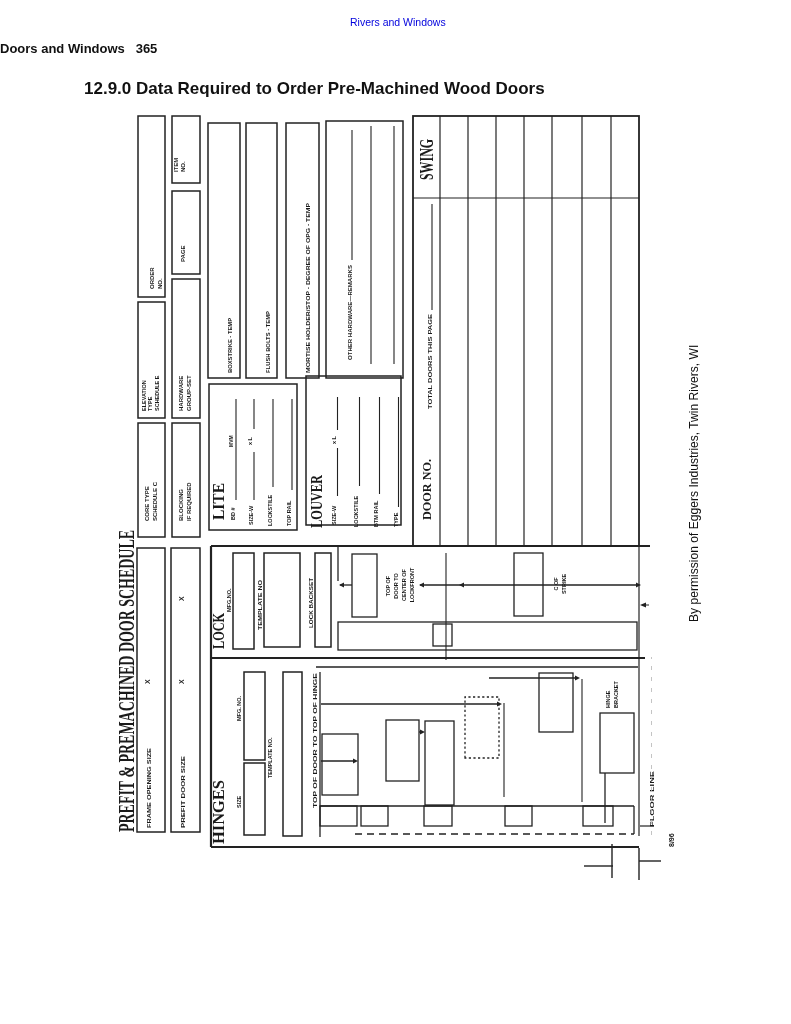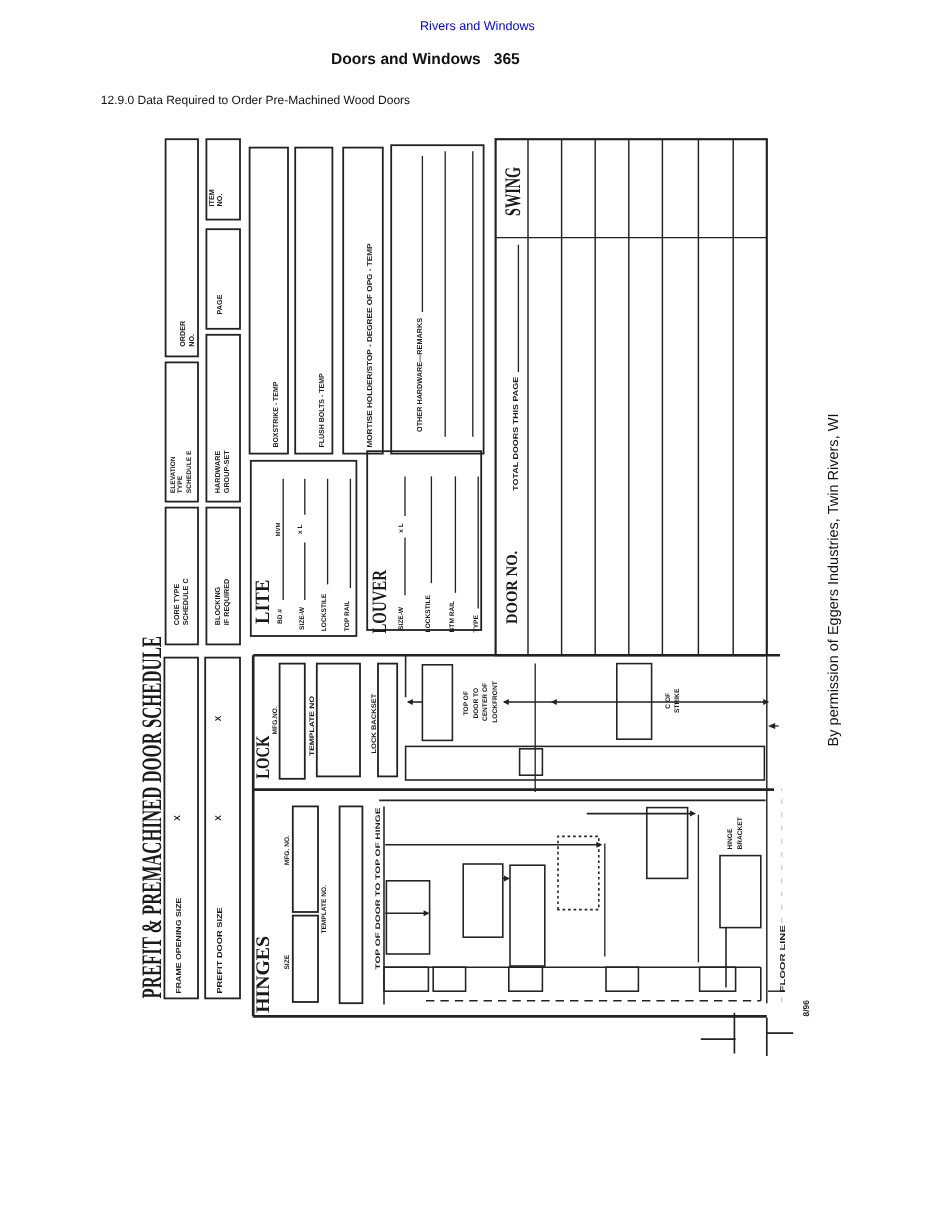--- a/index.html
+++ b/index.html
@@ -7,23 +7,23 @@
        font-family:"Liberation Sans",sans-serif;color:#111;}
   .abs{position:absolute;}
   svg text{font-family:"Liberation Sans",sans-serif;fill:#1a1a1a;font-weight:600;}
   svg .hdr{font-family:"Liberation Serif",serif;font-weight:bold;}
 </style>
 </head>
 <body>
 
 <div class="abs" style="left:350px;top:16px;font-size:10.5px;color:#0000DD;">Rivers and Windows</div>
 
-<div class="abs" style="left:0;top:41px;width:709px;text-align:center;font-size:13px;font-weight:bold;">Doors and Windows&nbsp;&nbsp;&nbsp;365</div>
-
-<div class="abs" style="left:84px;top:79px;font-size:10px;font-weight:normal;">12.9.0 Data Required to Order Pre-Machined Wood Doors</div>
+<div class="abs" style="left:0;top:41px;width:709px;text-align:left;font-size:13px;font-weight:bold;">Doors and Windows&nbsp;&nbsp;&nbsp;365</div>
+
+<div class="abs" style="left:84px;top:79px;font-size:17px;font-weight:bold;">12.9.0 Data Required to Order Pre-Machined Wood Doors</div>
 
 <svg class="abs" id="form" style="left:105px;top:907px;transform:rotate(-90deg);transform-origin:0 0;" width="800" height="580" viewBox="0 0 800 580">
 <g transform="translate(55,20)" stroke="#222" stroke-width="1.5" fill="none">
 
 <text class="hdr" x="20" y="9" font-size="23.5" textLength="302" lengthAdjust="spacingAndGlyphs" stroke="none" fill="#111">PREFIT &amp; PREMACHINED DOOR SCHEDULE</text>
 
 <rect x="20" y="12" width="284" height="28"></rect>
 <g stroke="none" font-size="6">
 <text x="24" y="26" textLength="80" lengthAdjust="spacingAndGlyphs">FRAME OPENING SIZE</text>
 <text x="168" y="25" font-size="7">X</text>

